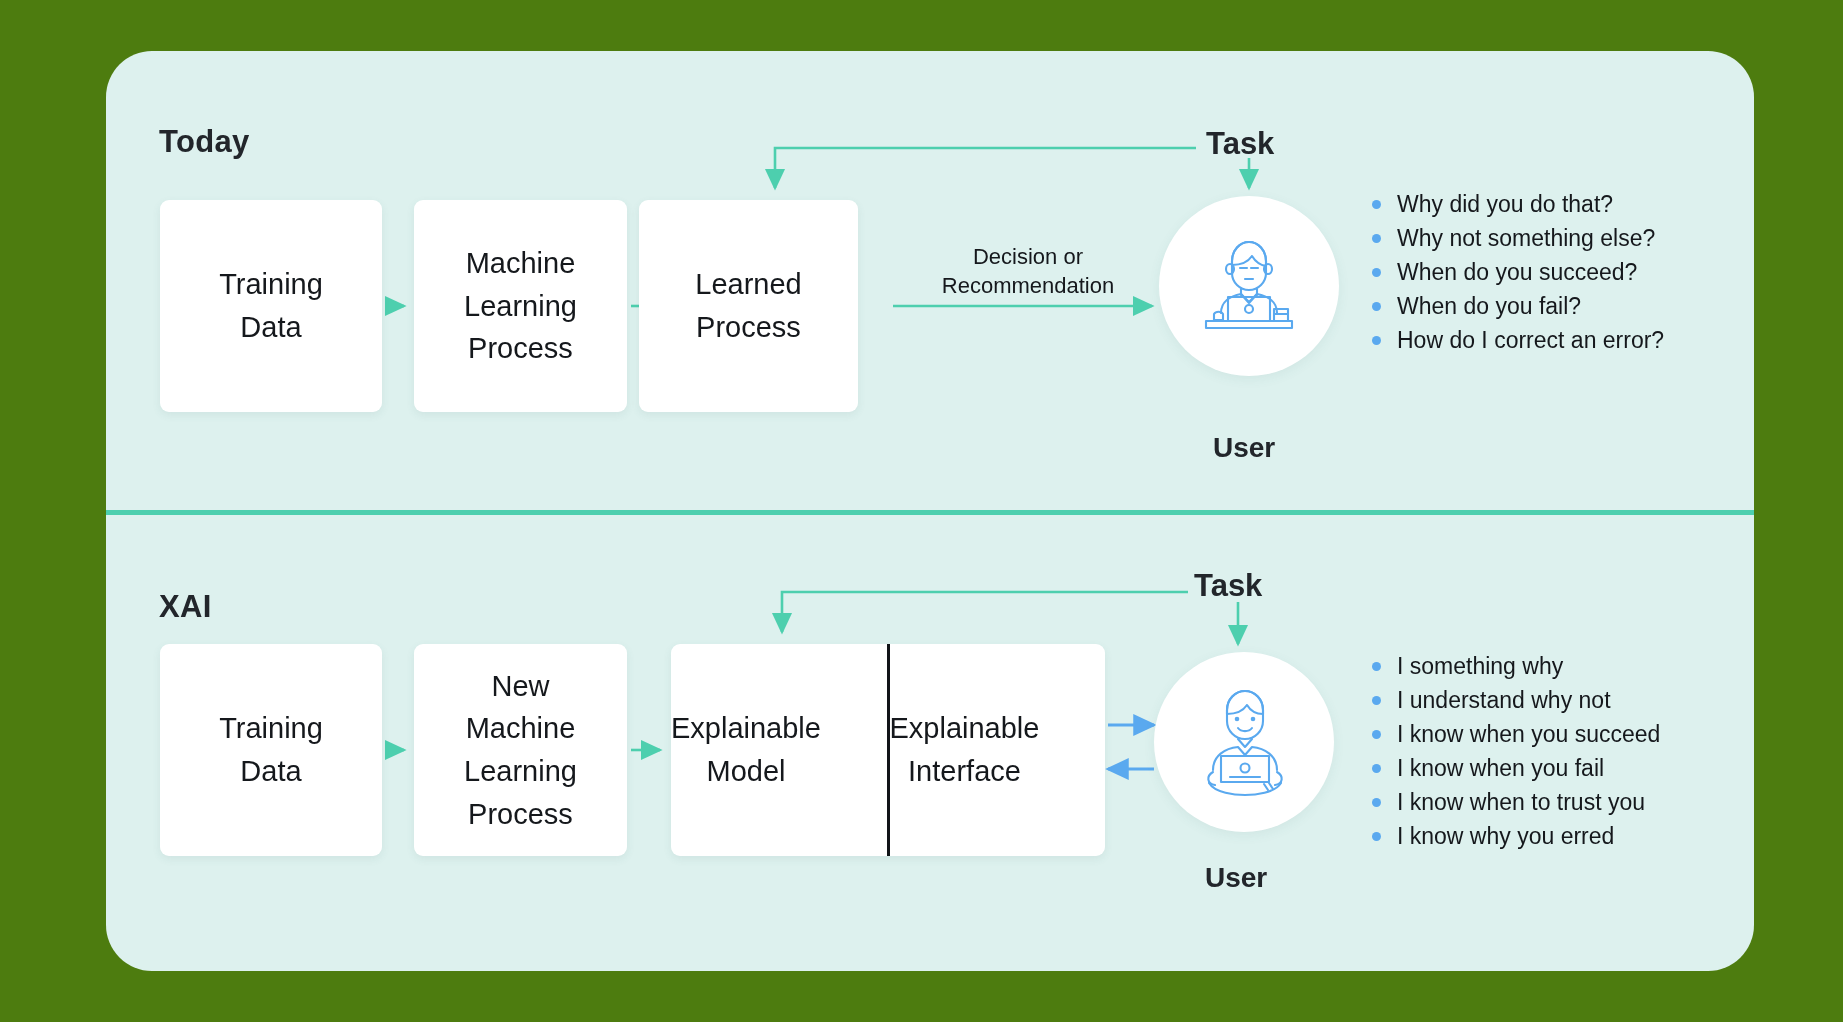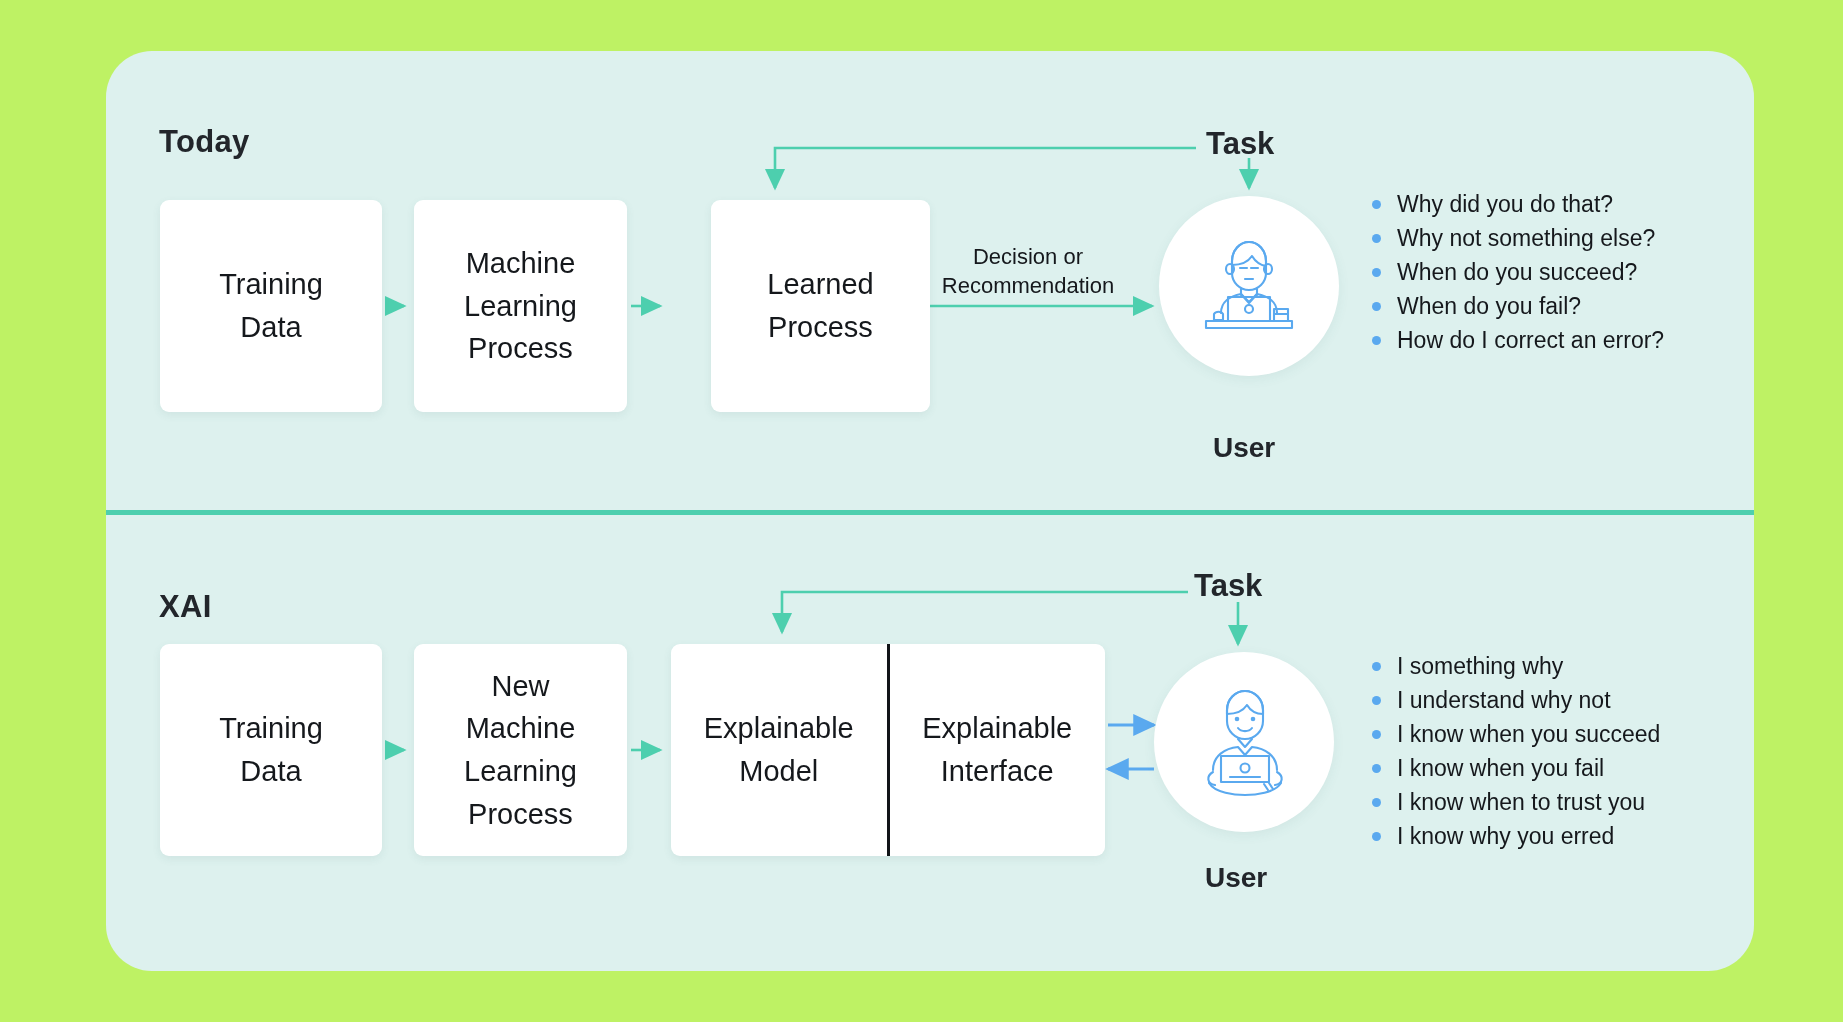--- a/index.html
+++ b/index.html
@@ -7,21 +7,21 @@
     width: 1843px;
     height: 1022px;
     background: #f4f7fb;
     font-family: "Liberation Sans", sans-serif;
     overflow: hidden;
   }
   #stage {
     position: relative;
     width: 1843px;
     height: 1022px;
-    background: #bef264;
+    background: #4d7c0f;
   }
 
   
   .panel {
     position: absolute;
     left: 106px;
     top: 51px;
     width: 1648px;
     height: 920px;
     background: #ddf1ee;
@@ -59,40 +59,40 @@
     text-align: center;
     color: #15181c;
     font-size: 29px;
     line-height: 1.47;
     padding: 6px 10px;
   }
 
   
   #box-training-1 { left: 160px; top: 200px; width: 222px; height: 212px; }
   #box-mlprocess  { left: 414px; top: 200px; width: 213px; height: 212px; }
-  #box-learnedfn  { left: 711px; top: 200px; width: 219px; height: 212px; }
+  #box-learnedfn  { left: 639px; top: 200px; width: 219px; height: 212px; }
 
   
   #box-training-2 { left: 160px; top: 644px; width: 222px; height: 212px; }
   #box-newml      { left: 414px; top: 644px; width: 213px; height: 212px; }
 
   
   #box-dual {
     position: absolute;
     left: 671px; top: 644px; width: 434px; height: 212px;
     background: #ffffff;
     border-radius: 9px;
     box-shadow: 0 3px 9px rgba(70,110,110,.09);
     display: flex;
   }
   #box-dual .half {
     flex: 1;
     display: flex;
     align-items: center;
-    justify-content: center;
+    justify-content: flex-start;
     text-align: center;
     color: #15181c;
     font-size: 29px;
     line-height: 1.47;
   }
   #box-dual .vline {
     width: 3px;
     background: #111418;
     margin: 0;
     align-self: stretch;

